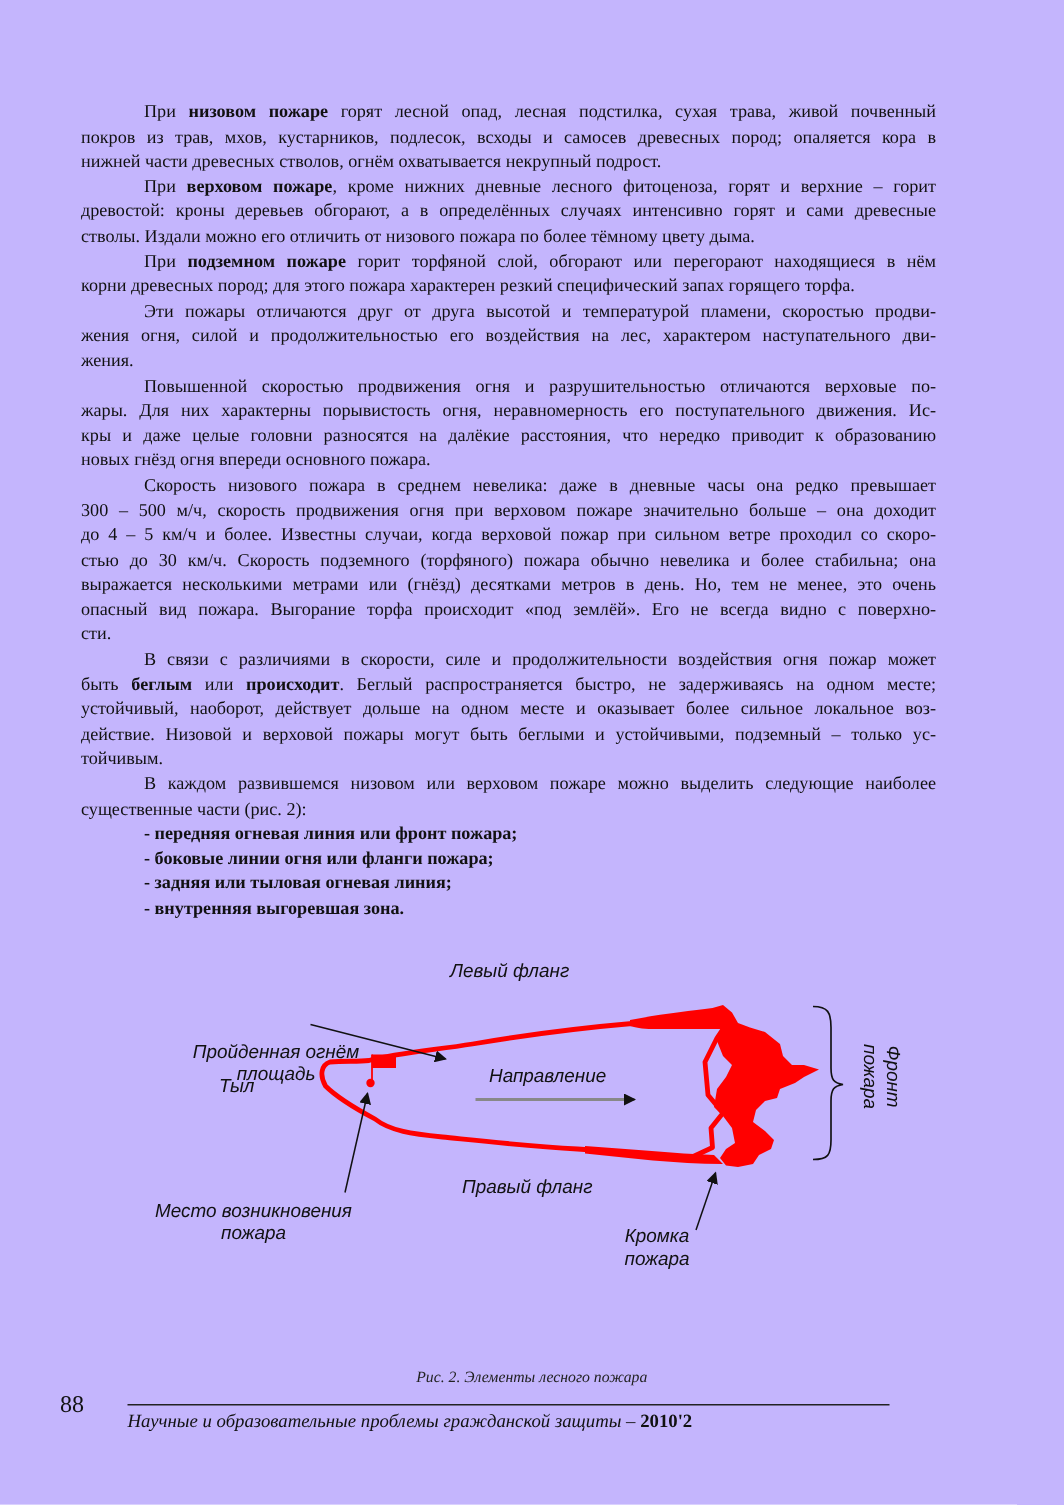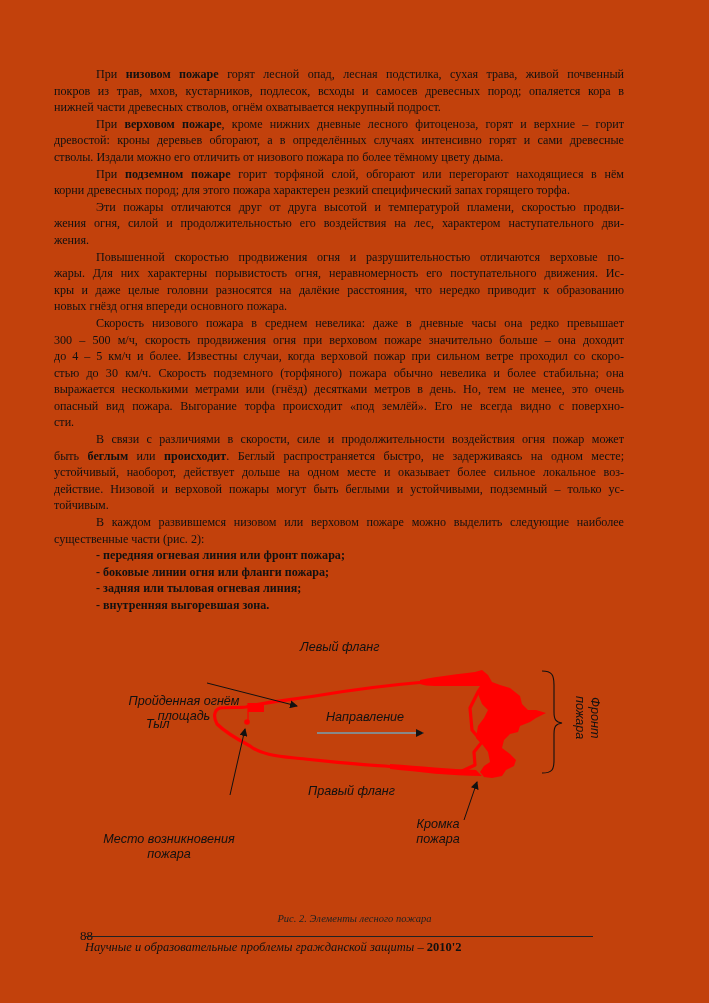--- a/index.html
+++ b/index.html
@@ -1,17 +1,17 @@
 <!DOCTYPE html>
 <html><head>
 <meta charset="utf-8">
 <style>
   html, body { margin: 0; padding: 0; background: #ffffff; }
   body { width: 709px; height: 1003px; position: relative; overflow: hidden; }
-  .page { position: absolute; left: 0; top: 0; width: 709px; height: 1003px; background: #c2410c; }
+  .page { position: absolute; left: 0; top: 0; width: 709px; height: 1003px; background: #c4b5fd; }
   .body-text {
     position: absolute; left: 54px; top: 66px; width: 570px;
     font-family: "Liberation Serif", "DejaVu Serif", serif;
     font-size: 12.1px; line-height: 16.6px; color: #111;
   }
   .line { display: block; text-align: justify; text-align-last: justify; white-space: nowrap; height: 16.6px; overflow: hidden; }
   .line.last { text-align-last: left; }
   .line.indent { padding-left: 42px; }
   .list-item { display: block; padding-left: 42px; height: 16.6px; white-space: nowrap; font-weight: bold; }
   b { font-weight: bold; }
@@ -26,21 +26,21 @@
     position: absolute; font-family: "Liberation Sans", "DejaVu Sans", sans-serif;
     font-style: italic; font-size: 12.6px; color: #111; line-height: 15px;
     transform: rotate(90deg); transform-origin: left top; white-space: nowrap; text-align: center;
   }
   .caption {
     position: absolute; left: 0; width: 709px; top: 885px; text-align: center;
     font-family: "Liberation Serif", "DejaVu Serif", serif; font-style: italic; font-size: 10.5px; color: #222; margin-top: 28px;
   }
   .page-num {
     position: absolute; left: 40px; top: 928px;
-    font-family: "Liberation Serif", "DejaVu Serif", serif; font-size: 13px; color: #111; margin-left: 40px;
+    font-family: "Liberation Serif", "DejaVu Serif", serif; font-size: 16px; color: #111;
   }
   .footer-rule { position: absolute; left: 85px; top: 936px; width: 508px; height: 0; border-top: 1px solid #222; }
   .footer-text {
     position: absolute; left: 85px; width: 508px; top: 940px; 
     font-family: "Liberation Serif", "DejaVu Serif", serif; font-style: italic; font-size: 12.5px; color: #111;
   }
   .footer-text b { font-style: normal; }
 </style>
 </head>
 <body>
@@ -128,21 +128,21 @@
     </svg>
 
     <div class="fig-label center" style="left:24px;top:20px;width:140px;margin-top:44px;">
       <span style="display:block;">Пройденная огнём</span>
       <span style="display:block;">площадь</span>
     </div>
     <div class="fig-label" style="left:210px;top:10px;">Левый фланг</div>
     <div class="fig-label" style="left:56px;top:87px;">Тыл</div>
     <div class="fig-label" style="left:236px;top:80px;">Направление</div>
     <div class="fig-label" style="left:218px;top:154px;">Правый фланг</div>
-    <div class="fig-label center" style="left:4px;top:170px;width:150px;margin-top:32px;">
+    <div class="fig-label center" style="left:4px;top:170px;width:150px;">
       <span style="display:block;">Место возникновения</span>
       <span style="display:block;">пожара</span>
     </div>
     <div class="fig-label center" style="left:318px;top:187px;width:60px;">
       <span style="display:block;">Кромка</span>
       <span style="display:block;">пожара</span>
     </div>
     <div class="vert-label" style="left:512px;top:66px;">
       <span style="display:block;">Фронт</span>
       <span style="display:block;">пожара</span>

